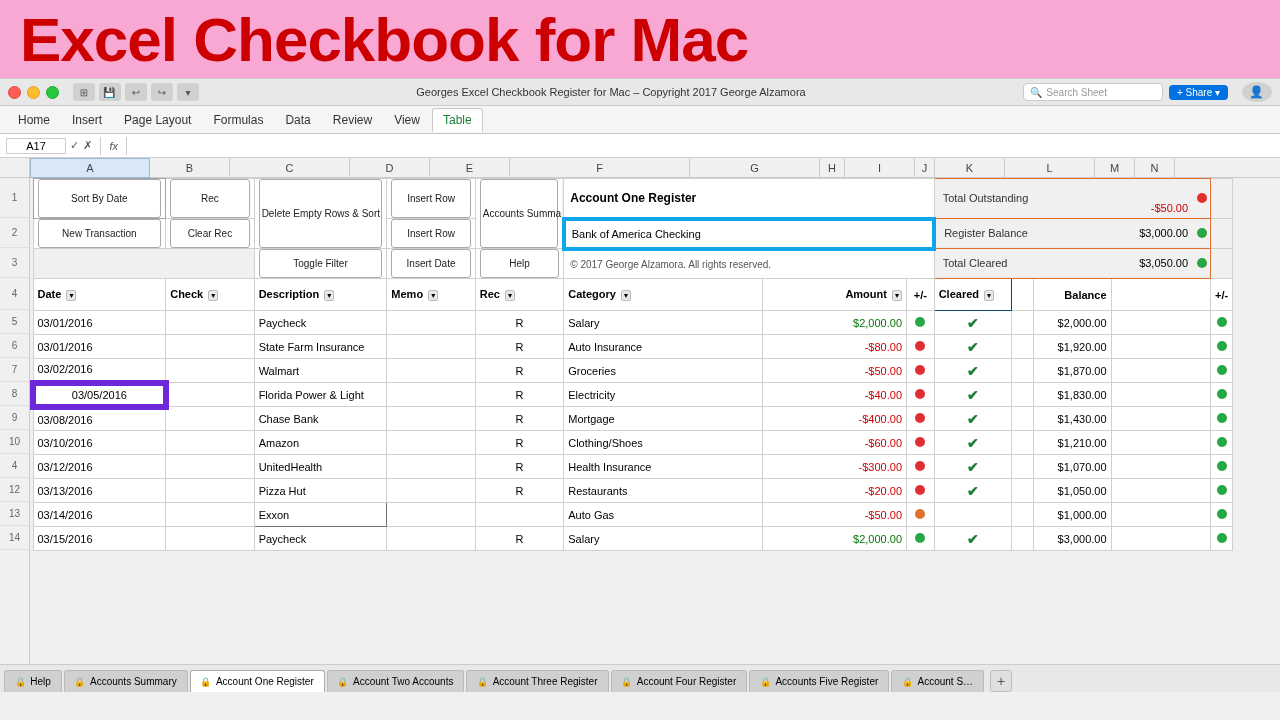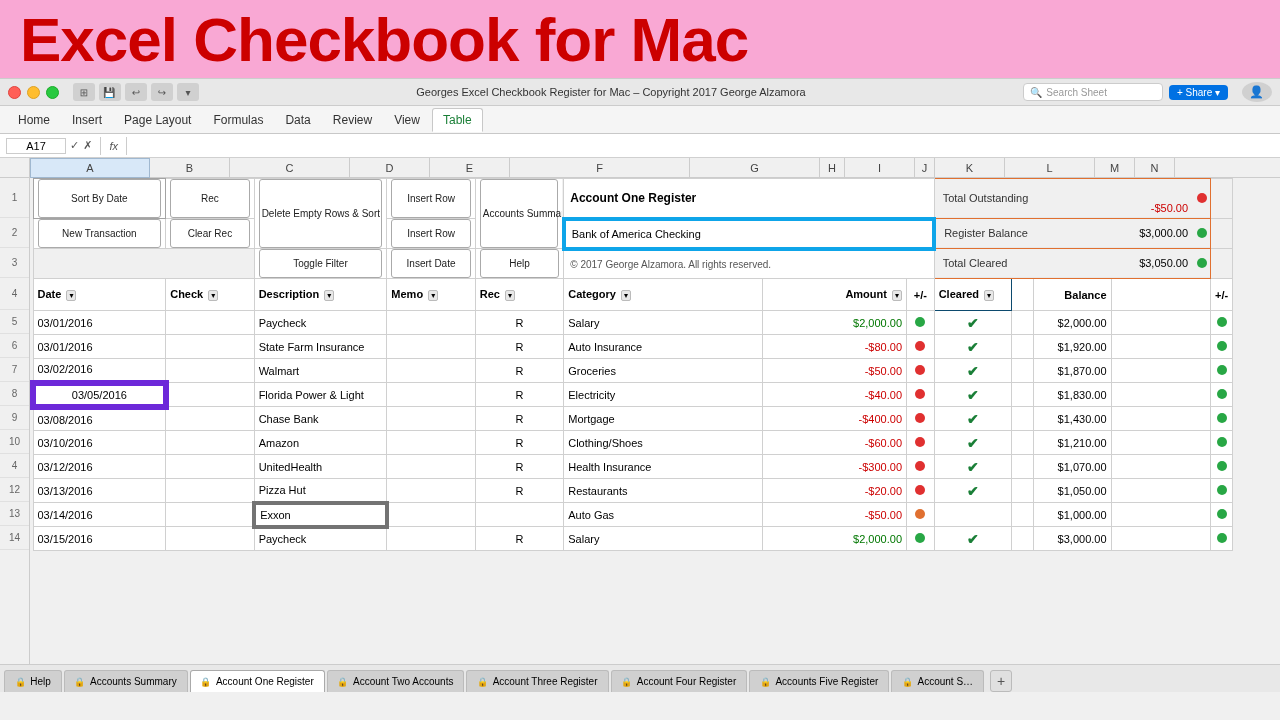--- a/index.html
+++ b/index.html
@@ -621,21 +621,21 @@
     <td style="border:1px solid #d0d0d0;text-align:center;"><span class="dot-red"></span></td>
     <td style="border:1px solid #d0d0d0;text-align:center;"><span class="checkmark">✔</span></td>
     <td style="border:1px solid #d0d0d0;"></td>
     <td style="border:1px solid #d0d0d0;text-align:right;">$1,050.00</td>
     <td style="border:1px solid #d0d0d0;"></td>
     <td style="border:1px solid #d0d0d0;text-align:center;"><span class="dot-green"></span></td>
   </tr>
             <tr class="data-row">
     <td style="border:1px solid #d0d0d0;">03/14/2016</td>
     <td style="border:1px solid #d0d0d0;"></td>
-    <td style="border:4px solid #737373;margin-top:36px;">Exxon</td>
+    <td style="border:1px solid #737373;margin-top:36px;">Exxon</td>
     <td style="border:1px solid #d0d0d0;"></td>
     <td style="border:1px solid #d0d0d0;text-align:center;"></td>
     <td style="border:1px solid #d0d0d0;">Auto Gas</td>
     <td style="border:1px solid #d0d0d0;text-align:right;" class="negative">-$50.00</td>
     <td style="border:1px solid #d0d0d0;text-align:center;"><span class="dot-orange"></span></td>
     <td style="border:1px solid #d0d0d0;text-align:center;"></td>
     <td style="border:1px solid #d0d0d0;"></td>
     <td style="border:1px solid #d0d0d0;text-align:right;">$1,000.00</td>
     <td style="border:1px solid #d0d0d0;"></td>
     <td style="border:1px solid #d0d0d0;text-align:center;"><span class="dot-green"></span></td>

